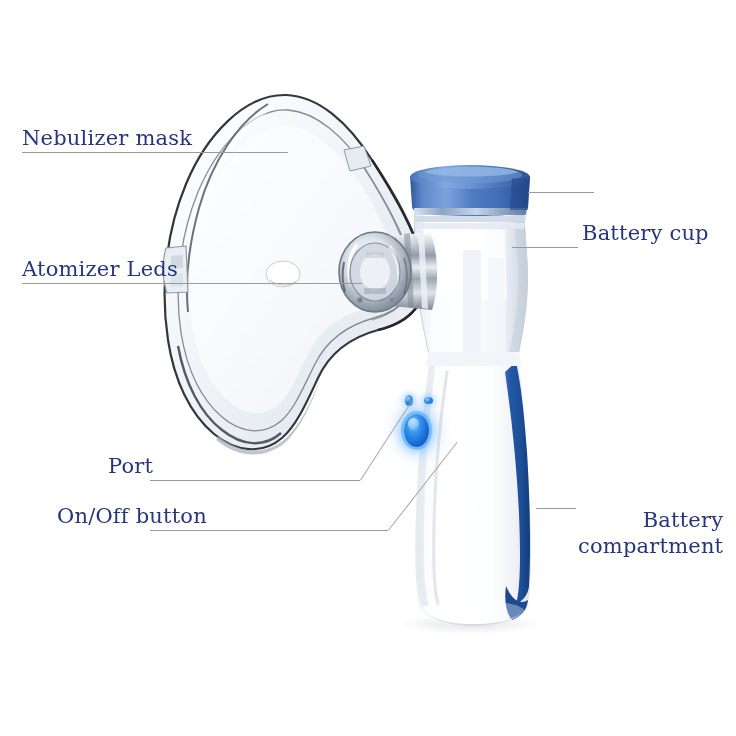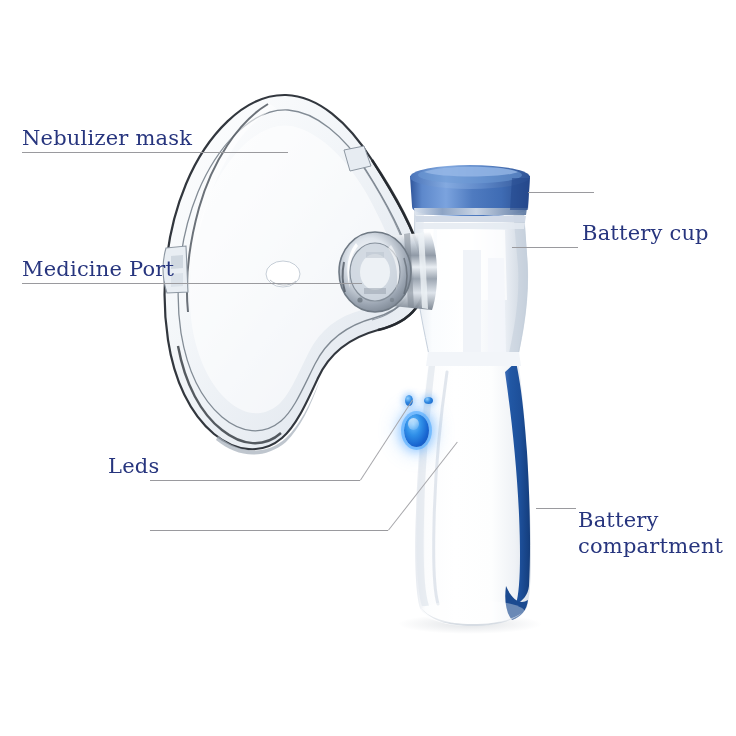--- a/index.html
+++ b/index.html
@@ -332,24 +332,25 @@
   <div class="leader-diag" style="left:388px; top:530px; width:112px; transform: rotate(-52deg);"></div>
 
   <div class="leader" style="left:528px; top:192px; width:66px;"></div>
 
   <div class="leader" style="left:512px; top:247px; width:66px;"></div>
 
   <div class="leader" style="left:536px; top:508px; width:40px;"></div>
 
   <div class="label" style="left:22px; top:126px;">Nebulizer mask</div>
 
-  <div class="label" style="left:22px; top:257px;">Medicine Port</div>
-
-  <div class="label" style="left:108px; top:454px;">Leds</div>
-
+  <div class="label" style="left:22px; top:257px;">Atomizer Leds</div>
+
+  <div class="label" style="left:108px; top:454px;">Port</div>
+
+  <div class="label" style="left:57px; top:504px;">On/Off button</div>
 
 
   <div class="label" style="left:582px; top:221px;">Battery cup</div>
 
-  <div class="label two-line" style="left:578px; top:508px; text-align:left;">Battery
+  <div class="label two-line" style="left:578px; top:508px; text-align:right;">Battery
 compartment</div>
 
 </div>
 
 </body></html>

